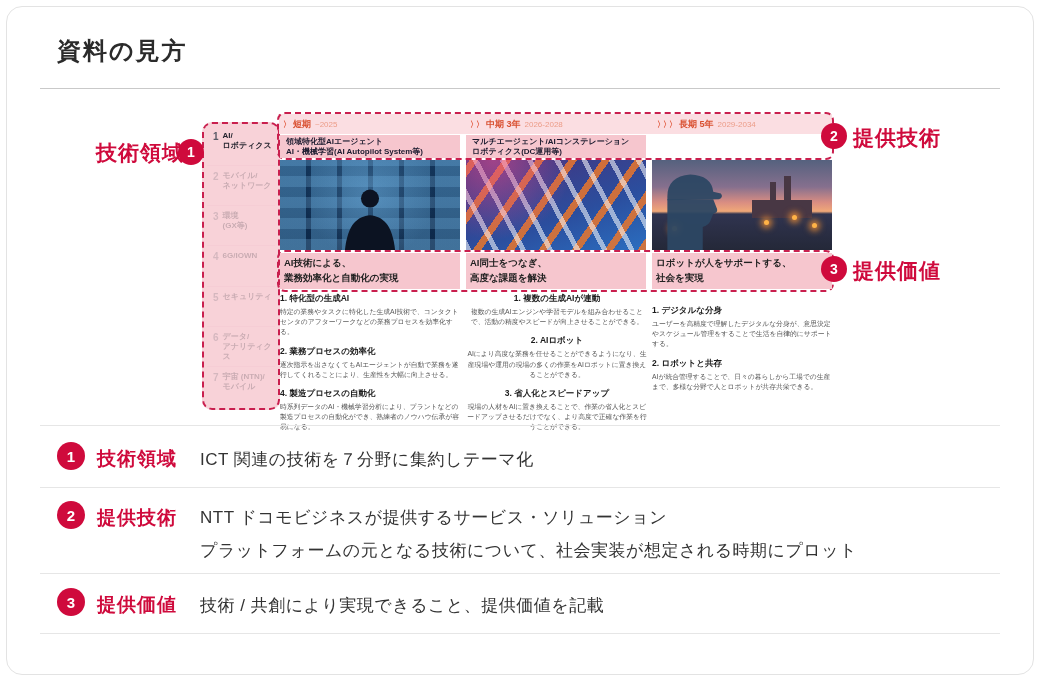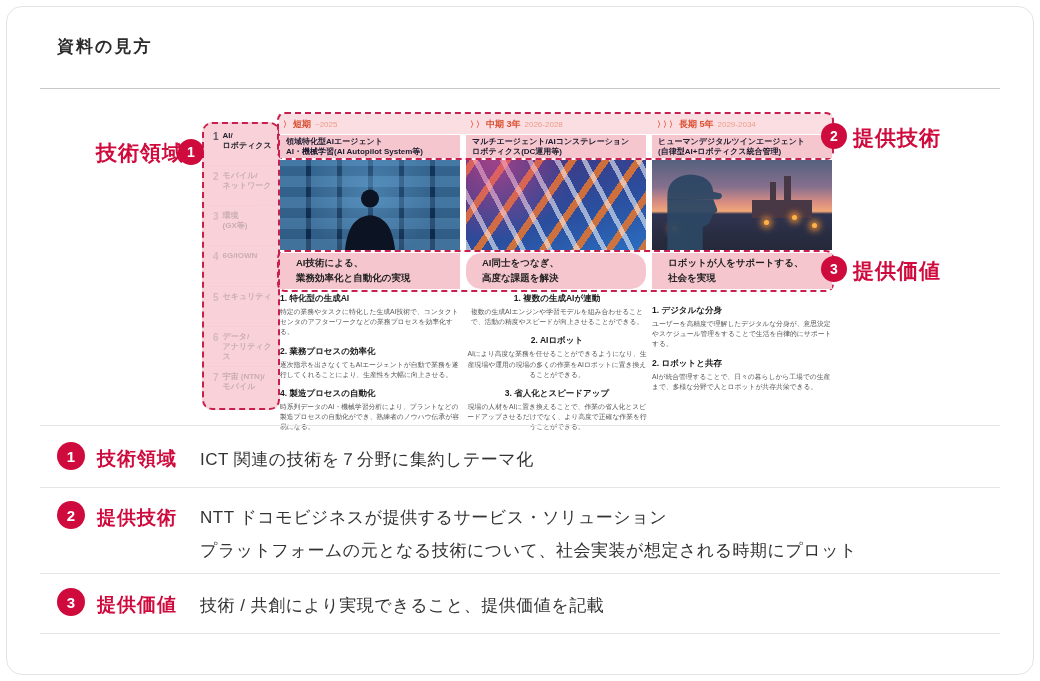--- a/index.html
+++ b/index.html
@@ -1,21 +1,21 @@
 <!DOCTYPE html>
 <html><head>
 <meta charset="utf-8">
 <style>
   * { margin:0; padding:0; box-sizing:border-box; }
   html,body { width:1040px; height:681px; }
   body { font-family:"Liberation Sans","DejaVu Sans",sans-serif; background:#ffffff; position:relative; overflow:hidden; }
   .canvas { position:relative; width:1040px; height:681px; background:#fff; }
   .card { position:absolute; inset:6px; border:1px solid #e3e3e3; border-radius:16px; background:#fff; }
 
-  .page-title { position:absolute; left:57px; top:35px; font-size:17px; font-weight:bold; color:#2b2b2b; letter-spacing:2px; }
+  .page-title { position:absolute; left:57px; top:35px; font-size:24px; font-weight:bold; color:#2b2b2b; letter-spacing:2px; }
   .hr { position:absolute; left:40px; width:960px; top:88px; height:1px; background:#c9c9c9; }
 
   
   .dash { position:absolute; border:2px dashed #c91f4e; border-radius:8px; }
   .sidebar { left:202px; top:122px; width:78px; height:288px; border-radius:10px; background:#f8d2d8; padding:2px 3px; display:flex; flex-direction:column; }
   .sb-item { flex:1; display:flex; gap:4px; padding:5px 2px 0 6px; border-top:1px solid #f0c0cb; }
   .sb-item:first-child { border-top:none; }
   .sb-num { font-size:10px; color:#5a5a66; font-weight:bold; }
   .sb-label { font-size:8px; font-weight:bold; color:#24242e; line-height:1.25; }
   .sb-label span { display:block; }
@@ -43,21 +43,21 @@
       radial-gradient(circle at 15% 0%, rgba(236,80,145,.55), transparent 45%),
       repeating-linear-gradient(62deg, rgba(255,255,255,.55) 0 5px, transparent 5px 24px),
       repeating-linear-gradient(-55deg, rgba(233,118,44,.85) 0 7px, transparent 7px 27px),
       linear-gradient(160deg,#46307a,#2b4e9e 60%,#2a6ec0); }
   .img3 { background:
       linear-gradient(180deg,#55617e 0%, #86708e 30%, #d98d82 47%, #f0a878 57%, #303450 60%, #242838 100%); }
   .sil { position:absolute; }
   .tower { position:absolute; background:#483744; }
   .tlight { position:absolute; width:5px; height:5px; border-radius:50%; background:#ffb347; box-shadow:0 0 6px 3px rgba(255,150,50,.8); }
 
-  .value-box { position:absolute; top:253px; width:180px; height:36px; background:#f6c6ce; padding:3px 16px; font-size:9.5px; font-weight:bold; color:#222; line-height:1.55; }
+  .value-box { position:absolute; top:253px; width:180px; height:36px; background:#f6c6ce; padding:3px 4px; font-size:9.5px; font-weight:bold; color:#222; line-height:1.55; }
   .value-box span { display:block; white-space:nowrap; }
 
   .plist { position:absolute; top:293px; width:182px; }
   .pt { margin-bottom:8px; }
   .pt-title { font-size:8.5px; font-weight:bold; color:#1b1b1b; }
   .pt-body { font-size:6.8px; color:#555; line-height:1.5; margin-top:2px; }
 
   .cbadge { position:absolute; width:26px; height:26px; border-radius:50%; background:#cf0a3c; color:#fff; font-weight:bold; font-size:14px; display:flex; align-items:center; justify-content:center; z-index:5; }
   .co-label { position:absolute; font-size:21px; font-weight:bold; color:#cf0a3c; letter-spacing:1px; white-space:nowrap; }
 
@@ -150,24 +150,20 @@
     <span class="p-years">2029-2034</span>
   </div>
 
   <div class="tech-box" style="left:280px;">
     <span>領域特化型AIエージェント</span>
       <span>AI・機械学習(AI Autopilot System等)</span>
   </div>
   <div class="tech-box" style="left:466px;">
     <span>マルチエージェント/AIコンステレーション</span>
       <span>ロボティクス(DC運用等)</span>
-  </div>
-  <div class="tech-box" style="left:652px;">
-    <span>ヒューマンデジタルツインエージェント</span>
-      <span>(自律型AI+ロボティクス統合管理)</span>
   </div>
 
   <div class="co-label" style="left:853px; top:124px;">提供技術</div>
   <div class="cbadge" style="left:821px; top:123px;">2</div>
 
   <div class="photo img1" style="left:280px;">
     <svg class="sil" style="left:55px; top:26px;" width="70" height="64" viewBox="0 0 100 92">
       <circle cx="50" cy="18" r="13" fill="#0c1322"></circle>
       <path d="M14,92 C18,54 32,44 50,42 C68,44 82,54 86,92 Z" fill="#0c1322"></path>
     </svg>
@@ -185,21 +181,21 @@
       <path d="M14,34 Q14,13 38,11 Q60,12 62,29 L70,31 Q73,35 68,37 L14,38 Z" fill="#2c4763" opacity="0.95"></path>
       <path d="M14,37 L62,37 L66,47 Q67,51 62,52 L60,57 Q58,64 51,66 L51,90 L14,90 Z" fill="#2c4763" opacity="0.95"></path>
     </svg>
   </div>
 
   <div class="dash dash-value"></div>
   <div class="value-box" style="left:280px;">
     <span>AI技術による、</span>
       <span>業務効率化と自動化の実現</span>
   </div>
-  <div class="value-box" style="left:466px;border-radius:15px;">
+  <div class="value-box" style="left:466px;">
     <span>AI同士をつなぎ、</span>
       <span>高度な課題を解決</span>
   </div>
   <div class="value-box" style="left:652px;">
     <span>ロボットが人をサポートする、</span>
       <span>社会を実現</span>
   </div>
 
   <div class="co-label" style="left:853px; top:257px;">提供価値</div>
   <div class="cbadge" style="left:821px; top:256px;">3</div>

